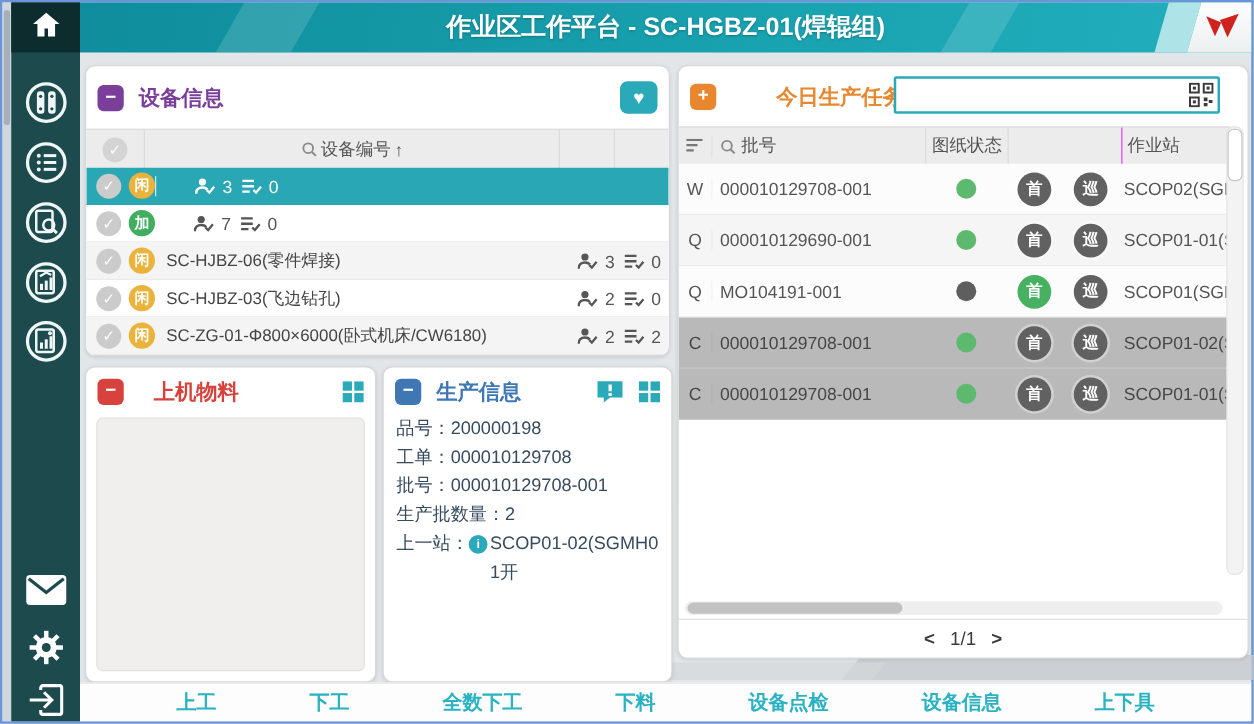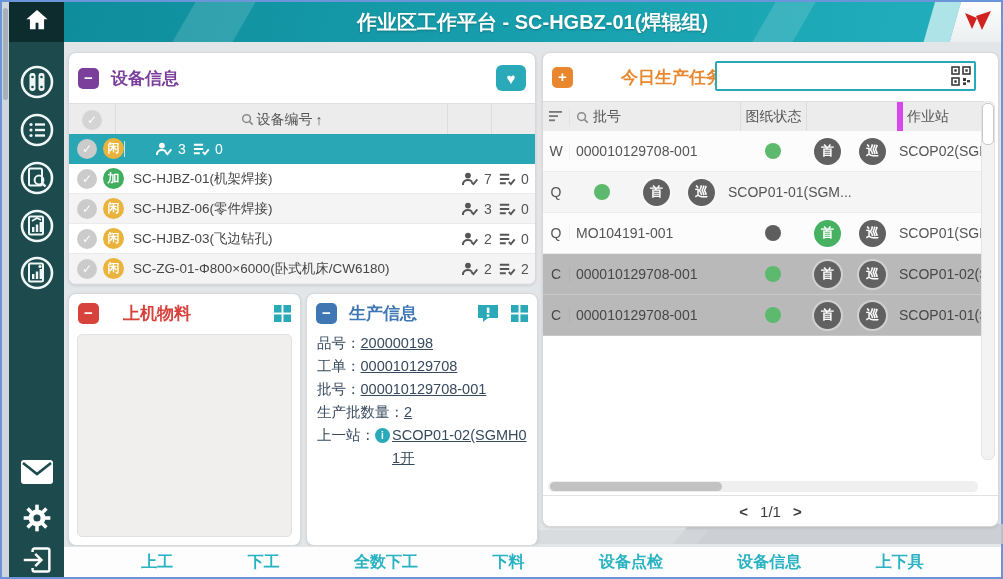--- a/index.html
+++ b/index.html
@@ -66,21 +66,21 @@
     display:flex;align-items:center;justify-content:center;flex:0 0 auto;margin-left:6px;}
   .badge.yellow{background:#eab33c;} .badge.greenb{background:#3fae5e;}
 
   
   .mat-body{position:absolute;left:8px;right:8px;top:40px;bottom:8px;background:#f0efed;
     border:1px solid #e2e1df;border-radius:5px;}
   .prod-body{position:absolute;left:10px;right:5px;top:38px;bottom:2px;overflow:hidden;
     color:#374a5e;font-size:14.5px;line-height:23px;}
   .prod-row{display:flex;align-items:flex-start;}
   .prod-label{flex:0 0 auto;white-space:nowrap;}
-  .prod-val{word-break:break-all;text-decoration:underline;}
+  .prod-val{word-break:break-all;}
   .info-ic{display:inline-flex;width:15px;height:15px;border-radius:50%;background:#29a9b9;color:#fff;
     align-items:center;justify-content:center;flex:0 0 auto;margin:4px 2px 0 0;cursor:pointer;}
   .info-ic::after{content:"i";font-size:10px;font-weight:bold;}
 
   
   .task-input{position:absolute;left:172px;right:22px;top:8px;height:30px;border:2px solid #2aa9b8;
     border-radius:2px;background:#fff;font-size:14px;padding:0 26px 0 8px;box-sizing:border-box;outline:none;}
   .qr-btn{position:absolute;right:27px;top:13px;cursor:pointer;}
   .tk-thead{position:absolute;left:0;right:14px;top:48px;height:30px;background:#ececec;
     border-top:1px solid #dedede;border-bottom:1px solid #dedede;display:flex;align-items:center;
@@ -91,21 +91,21 @@
   .tk-row.alt{background:#f5f5f5;}
   .tk-row.dim{background:#b9b9b9;border-bottom-color:#c9c9c9;color:#474747;}
   .c-type{width:26px;text-align:center;flex:0 0 auto;}
   .c-batch{width:164px;flex:0 0 auto;white-space:nowrap;overflow:hidden;border-left:1px solid rgba(0,0,0,.04);padding-left:6px;}
   .c-draw{width:65px;flex:0 0 auto;display:flex;justify-content:center;}
   .c-b1,.c-b2{width:45px;flex:0 0 auto;display:flex;justify-content:center;}
   .c-station{flex:1;white-space:nowrap;overflow:hidden;padding-left:4px;}
   .th-batch{display:flex;align-items:center;gap:4px;}
   .tk-thead .c-draw{border-left:1px solid #dcdcdc;height:100%;align-items:center;width:65px;}
   .tk-thead .c-b1{border-left:1px solid #dcdcdc;height:100%;}
-  .tk-thead .c-station{border-left:6px solid #d946ef;height:100%;display:flex;align-items:center;}
+  .tk-thead .c-station{border-left:1px solid #d946ef;height:100%;display:flex;align-items:center;}
   .dot{width:16px;height:16px;border-radius:50%;}
   .dot.green{background:#5cb96e;} .dot.dark{background:#5e5e5e;}
   .tbadge{width:27px;height:27px;border-radius:50%;background:#616161;color:#fff;font-size:13px;
     font-weight:bold;display:flex;align-items:center;justify-content:center;cursor:pointer;
     box-shadow:0 0 0 2px rgba(255,255,255,.35);}
   .tbadge.greent{background:#46b161;}
   .v-track{position:absolute;right:3px;top:48px;bottom:66px;width:12px;background:#f3f3f3;
     border:1px solid #e4e4e4;border-radius:6px;}
   .v-thumb{position:absolute;left:0px;top:1px;width:10px;height:40px;background:#fff;
     border:1px solid #c9c9c9;border-radius:5px;cursor:pointer;}
@@ -277,21 +277,20 @@
               <path d="M1 3h11M1 8h11M1 13h7" stroke="currentColor" stroke-width="2.2"></path>
               <path d="M11.5 11.5l2.5 2.5 4.5-5.5" fill="none" stroke="currentColor" stroke-width="2.2"></path>
             </svg>
           <span class="cnt">0</span>
         </span>
       </div>
 
       <div class="eq-row">
         <span class="chk"></span>
         <span class="badge greenb">加</span>
-        <span class="eq-name">SC-HJBZ-01(机架焊接)</span>
         <span class="counts" style="color:#555">
           <svg width="17" height="14" viewBox="0 0 20 16">
               <circle cx="7" cy="4" r="3.4" fill="currentColor"></circle>
               <path d="M1 15c0-4 2.8-5.8 6-5.8 2 0 3.7.7 4.7 1.9" fill="none" stroke="currentColor" stroke-width="2.4"></path>
               <path d="M11 11.5l2.5 2.5 4.5-5.5" fill="none" stroke="currentColor" stroke-width="2.2"></path>
             </svg>
           <span class="cnt">7</span>
           <svg width="17" height="14" viewBox="0 0 20 16">
               <path d="M1 3h11M1 8h11M1 13h7" stroke="currentColor" stroke-width="2.2"></path>
               <path d="M11.5 11.5l2.5 2.5 4.5-5.5" fill="none" stroke="currentColor" stroke-width="2.2"></path>
@@ -482,20 +481,21 @@
         <span class="c-b1">
             <span class="tbadge">首</span>
           </span>
         <span class="c-b2">
             <span class="tbadge">巡</span>
           </span>
         <span class="c-station">SCOP02(SGMH0...</span>
       </div>
       <div class="tk-row alt">
         <span class="c-type">Q</span>
+        <span class="c-batch">000010129690-001</span>
         <span class="c-draw">
             <span class="dot green"></span>
           </span>
         <span class="c-b1">
             <span class="tbadge">首</span>
           </span>
         <span class="c-b2">
             <span class="tbadge">巡</span>
           </span>
         <span class="c-station">SCOP01-01(SGM...</span>

